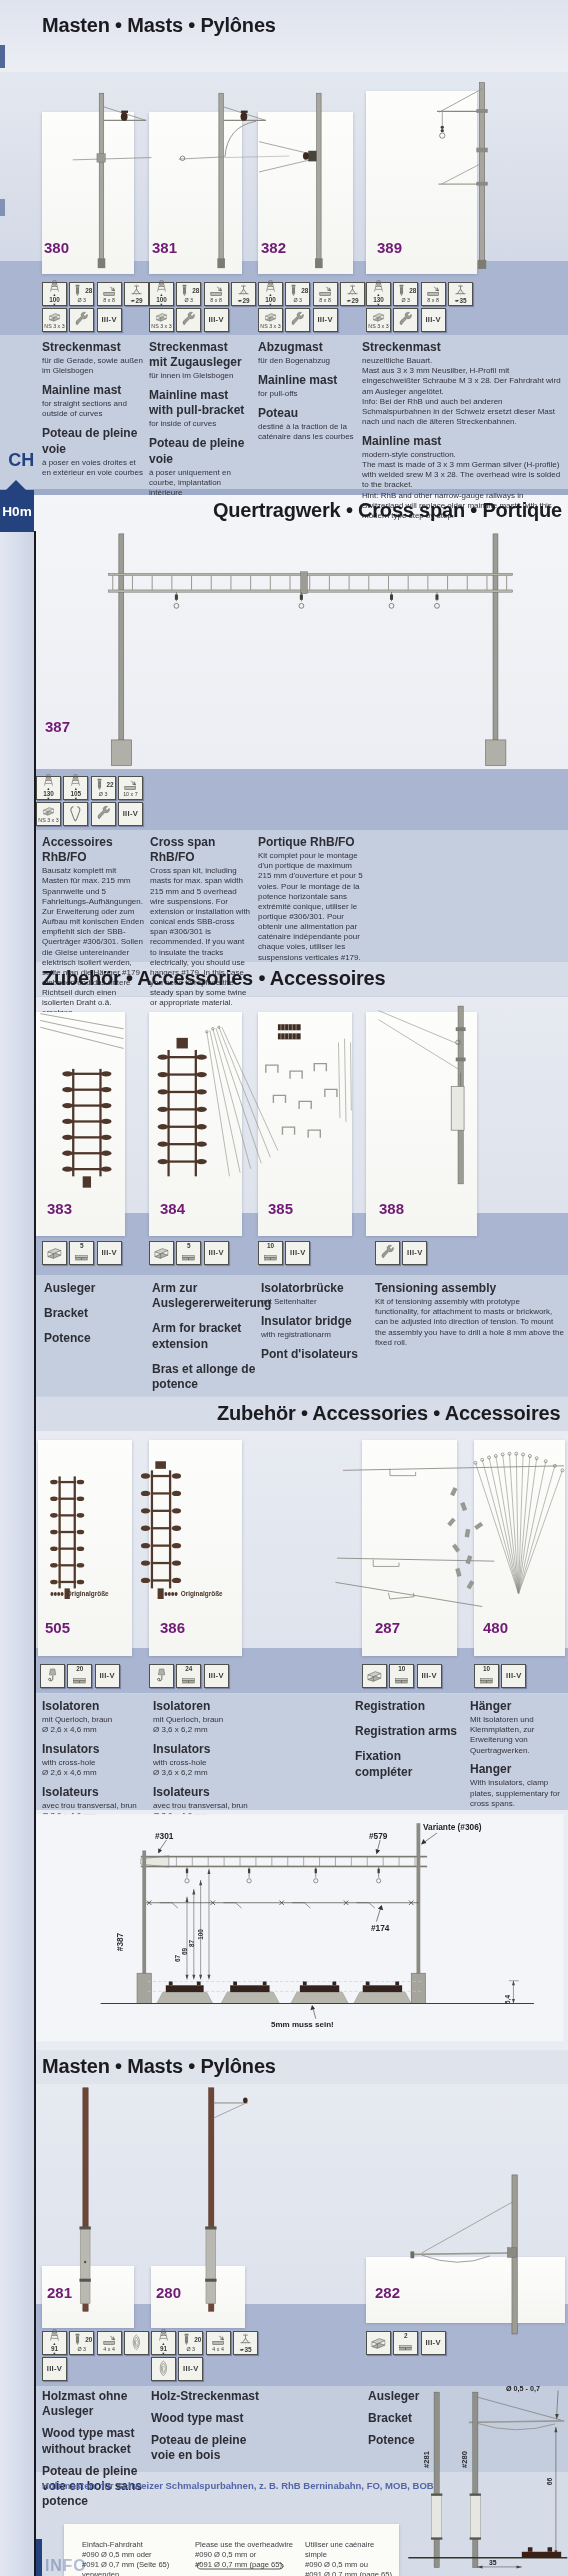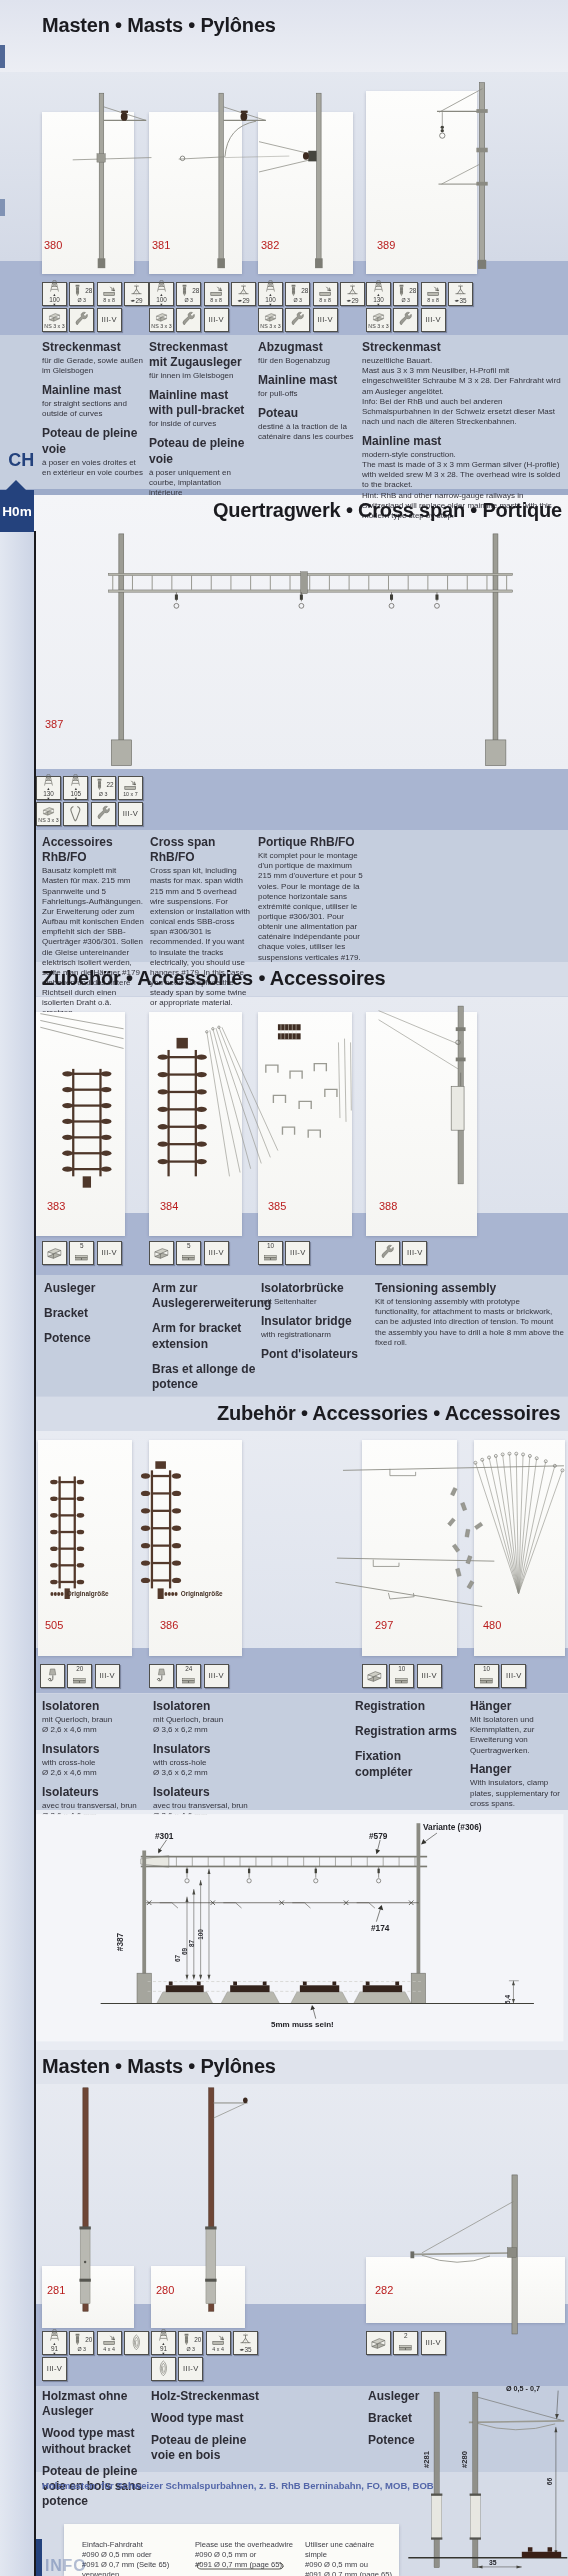--- a/index.html
+++ b/index.html
@@ -2,28 +2,28 @@
 <html style="font-size:12px"><head>
 <meta charset="utf-8">
 <style>
   html,body{margin:0;padding:0;background:#9aa3b8;}
   .page{position:relative;width:568px;height:2576px;overflow:hidden;
     font-family:"Liberation Sans",sans-serif;background:#ccd3e2;}
   .abs{position:absolute;}
   .band{position:absolute;left:34px;right:0;}
   .band.full{left:0;}
   .sect-title{position:absolute;font-weight:700;font-size:20px;color:#1b1b20;white-space:nowrap;letter-spacing:-0.2px;}
-  .num{position:absolute;font-weight:400;font-size:11px;color:#b91c1c;}
+  .num{position:absolute;font-weight:700;font-size:15px;color:#701a75;}
   .card{position:absolute;background:linear-gradient(180deg,#fdfdfc,#f5f5f2);box-shadow:0 0.8px 3px rgba(50,60,95,.28);}
   .icons{position:absolute;display:flex;gap:2.3px;}
   .cell{width:25px;height:23.5px;background:#f3f3ee;border:0.8px solid #4f4f4c;box-shadow:1.1px 1.1px 0 rgba(40,45,70,.35);
     display:flex;flex-direction:column;align-items:center;justify-content:center;font-size:5.7px;color:#3a3a3a;
     box-sizing:border-box;padding:0.8px;gap:0.8px;}
   .cell .cv{display:flex;align-items:center;gap:0.8px;}
-  .cell b{font-weight:400;font-size:6.4px;}
+  .cell b{font-weight:700;font-size:6.4px;}
   .cell .sub{font-size:5.3px;line-height:1;}
   .cell .stk{display:flex;flex-direction:column;align-items:center;line-height:1;}
   .cell .stk i{font-style:normal;font-size:3.8px;line-height:3.4px;}
   .cell .arr{font-size:4.5px;}
   .cell.era{justify-content:center;}
   .cell.era b{font-size:7.6px;letter-spacing:0.3px;}
   .ic{width:13px;height:13px;flex:0 0 auto;}
   .ic.big{width:16.7px;height:16.7px;}
   .pn{font-size:6.4px;}
   .txtcol{position:absolute;font-size:8px;color:#33333c;line-height:1.27;}
@@ -878,21 +878,21 @@
     </div>
   <div class="og" style="left:164px;top:1590px">
       <svg width="14.4" height="6" viewBox="0 0 19 8">
         <use href="#sym-dots"></use>
       </svg>
       <b>Originalgröße</b>
     </div>
 
   <div class="num" style="left:45px;top:1619px">505</div>
   <div class="num" style="left:160px;top:1619px">386</div>
-  <div class="num" style="left:375px;top:1619px">297</div>
+  <div class="num" style="left:375px;top:1619px">287</div>
   <div class="num" style="left:483px;top:1619px">480</div>
 
   <div class="icons" style="left:40px;top:1664px">
     <div class="cell">
         <svg class="ic big" viewBox="0 0 17 17">
           <use href="#sym-glue"></use>
         </svg>
       </div>
     <div class="cell">
         <b class="pn">20</b>

